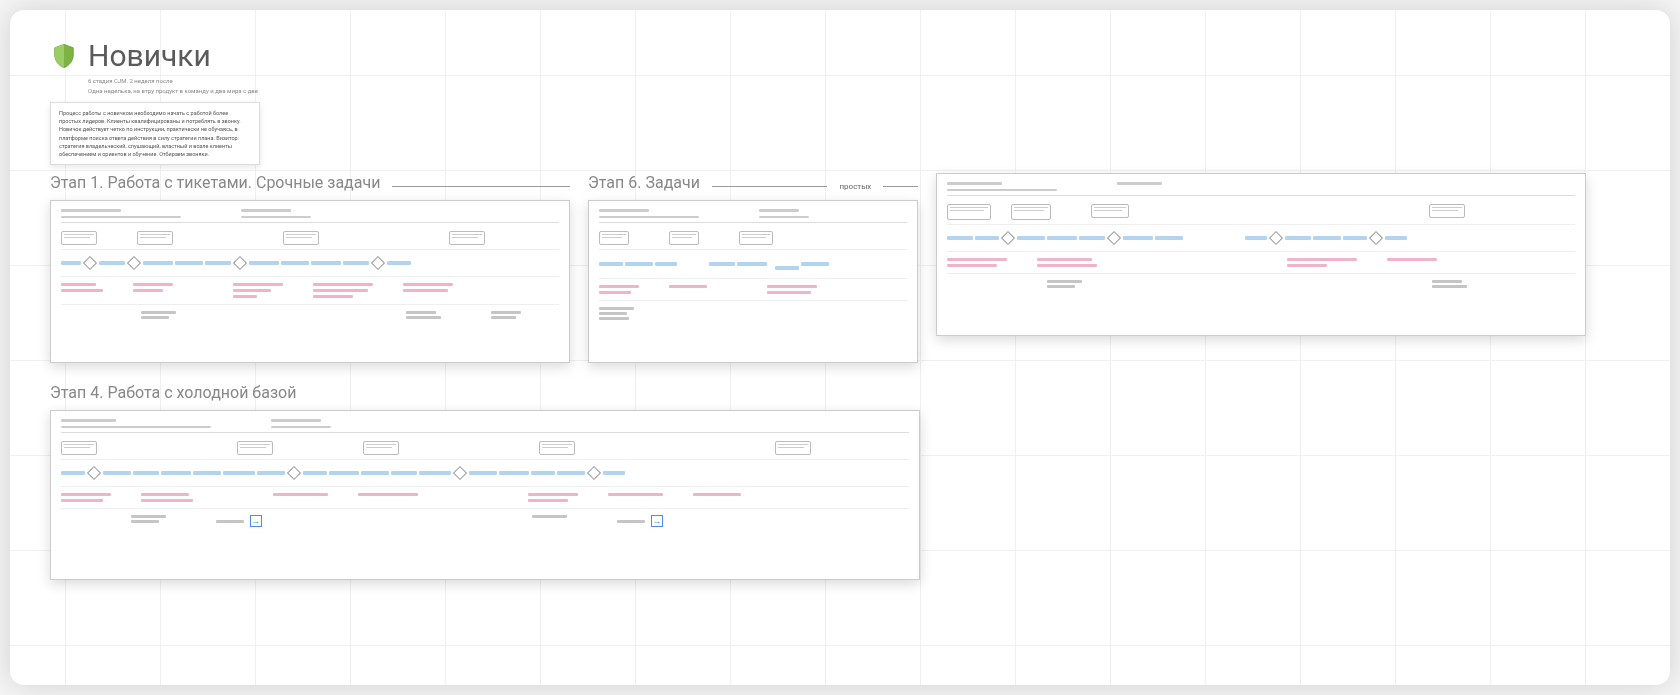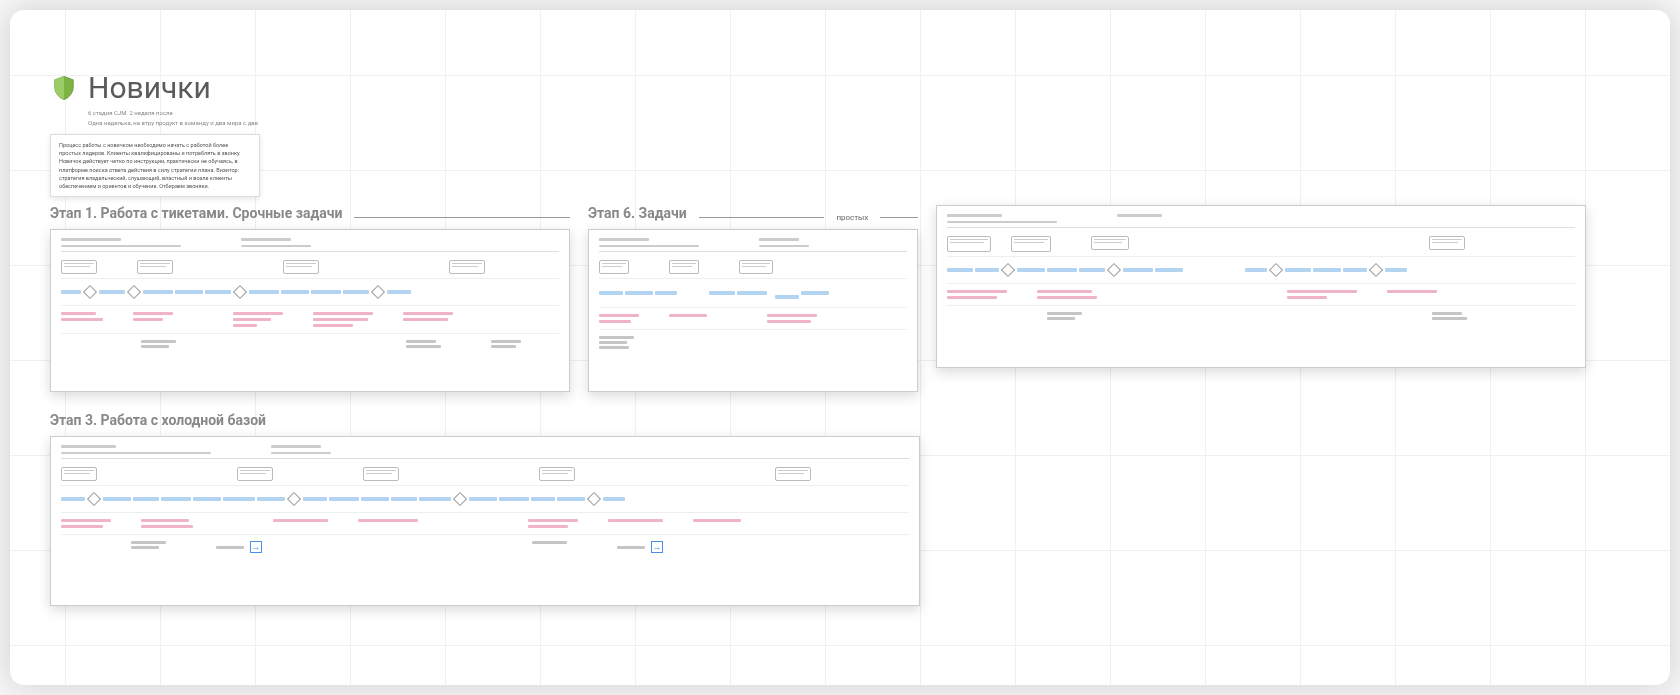--- a/index.html
+++ b/index.html
@@ -1,27 +1,27 @@
 <!DOCTYPE html>
 <html><head>
 <meta charset="utf-8">
 <style>
 *{box-sizing:border-box;margin:0;padding:0}
 body{background:#f5f5f5;font-family:-apple-system,BlinkMacSystemFont,'Segoe UI',Roboto,sans-serif;width:1680px;height:695px;overflow:hidden;position:relative}
 .canvas{position:absolute;inset:10px;background:#fff;border-radius:14px;box-shadow:0 0 30px rgba(0,0,0,0.15);overflow:hidden}
 .grid-bg{position:absolute;inset:0;background-image:linear-gradient(#f0f0f0 1px,transparent 1px),linear-gradient(90deg,#f0f0f0 1px,transparent 1px);background-size:95px 95px;background-position:-40px -30px}
-.content{position:relative;padding:60px 40px}
+.content{position:relative;padding:28px 40px}
 .title-row{display:flex;align-items:center;gap:10px;margin-bottom:4px}
 .shield-icon{width:28px;height:28px}
 .main-title{font-size:30px;color:#5a5a5a;font-weight:400}
 .subtitle{font-size:6px;color:#888;margin-left:38px;line-height:1.4;margin-bottom:2px}
 .intro-box{background:#fff;border:1px solid #ddd;box-shadow:0 2px 6px rgba(0,0,0,0.1);padding:6px 8px;width:210px;font-size:5.5px;color:#555;line-height:1.5;margin-top:6px;margin-bottom:8px}
 .stages-row{display:flex;gap:18px;margin-top:4px}
 .stage{display:flex;flex-direction:column}
-.stage-title{font-size:14px;color:#888;font-weight:700;margin-bottom:8px;position:relative}
+.stage-title{font-size:16px;color:#888;font-weight:400;margin-bottom:8px;position:relative}
 .timeline-label{font-size:8px;color:#666}
 .frame{background:#fff;border:1px solid #ccc;box-shadow:0 4px 12px rgba(0,0,0,0.15);padding:8px 10px;position:relative}
 .frame-header{display:flex;gap:60px;margin-bottom:2px}
 .gray-bar{height:3px;background:#ccc;border-radius:1px}
 .frame-section-title{display:flex;flex-direction:column;gap:2px}
 .divider{height:1px;background:#ddd;margin:4px 0}
 .note-box{border:1px solid #bbb;border-radius:2px;width:36px;height:14px;position:relative}
 .note-box::before{content:'';position:absolute;top:2px;left:2px;right:2px;height:1px;background:#ccc}
 .note-box::after{content:'';position:absolute;top:5px;left:2px;right:6px;height:1px;background:#ccc}
 .notes-row{display:flex;gap:40px;align-items:flex-start;padding:4px 0;border-bottom:1px solid #eee}
@@ -262,21 +262,21 @@
                 <div class="gray-chip" style="width:35px"></div>
               </div>
           </div>
         </div>
       </div>
     </div>
 
     <div class="row2">
       <div class="stage" style="width:870px">
         <div class="stage-hdr">
-          <div class="stage-title">Этап 3. Работа с холодной базой</div>
+          <div class="stage-title">Этап 4. Работа с холодной базой</div>
         </div>
         <div class="frame" style="height:170px">
           <div class="frame-header">
             <div class="frame-section-title">
                 <div class="gray-bar" style="width:55px"></div>
                 <div class="gray-bar" style="width:150px;height:2px;margin-top:2px"></div>
               </div>
             <div class="frame-section-title">
                 <div class="gray-bar" style="width:50px"></div>
                 <div class="gray-bar" style="width:60px;height:2px;margin-top:2px"></div>

